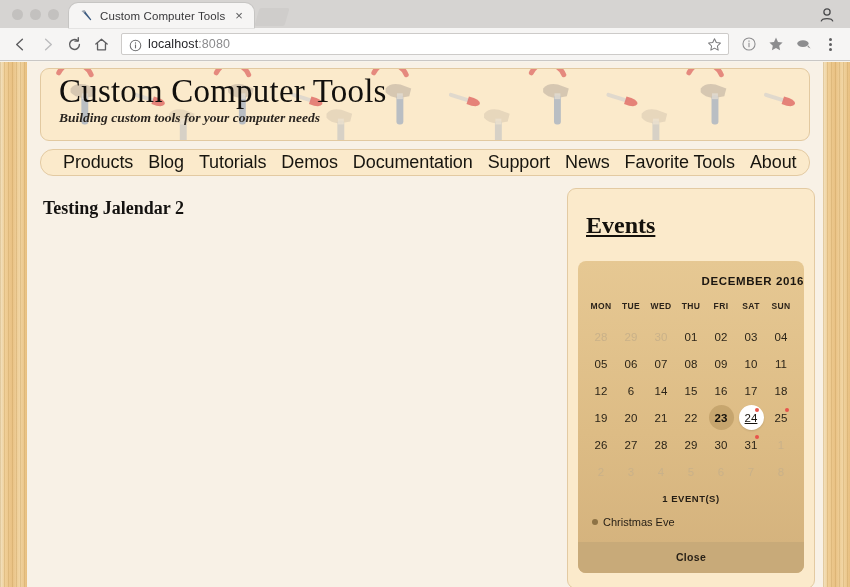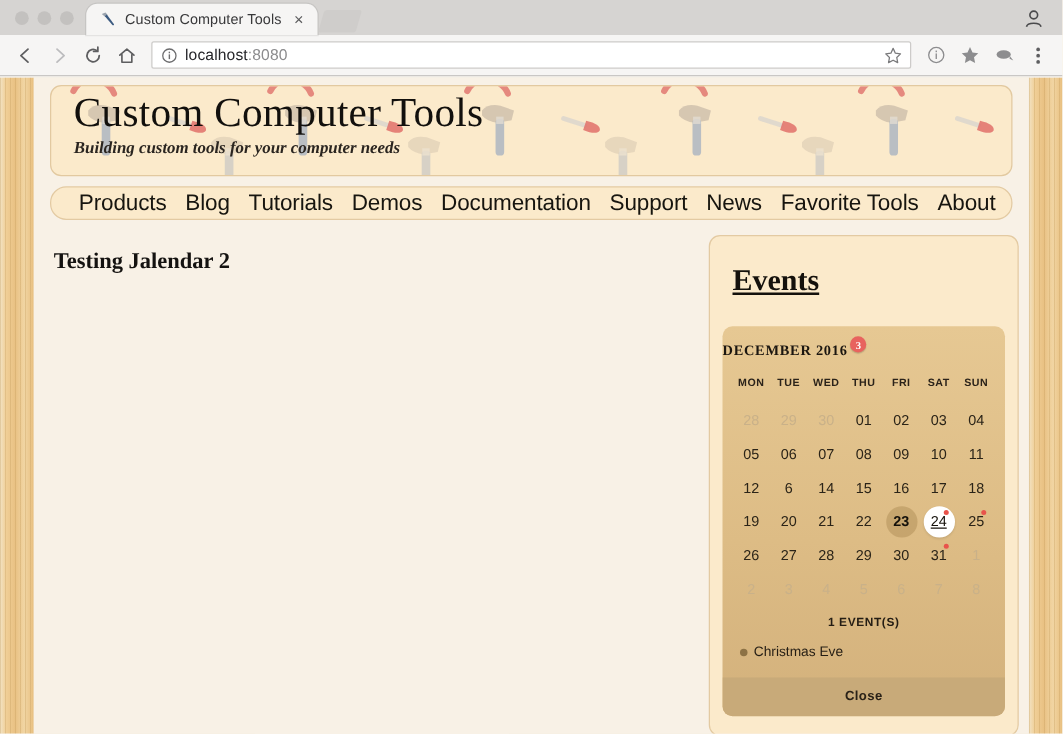--- a/index.html
+++ b/index.html
@@ -152,24 +152,23 @@
 
   
   .cal {
     margin: 22px 10px 0 10px;
     background: linear-gradient(180deg,#e6c893 0%, #ddbc85 55%, #d3b17c 100%);
     border-radius: 8px 8px 8px 8px;
     padding: 14px 0 0 0; position: relative;
     overflow: hidden;
   }
   .cal-head {
-    text-align: left; font-size: 11.5px; font-weight: bold;
+    text-align: right; font-size: 11.5px; font-weight: bold;
     color: #1b1610; letter-spacing: .6px; position: relative;
     padding-bottom: 14px;
-    font-family: Liberation Serif, serif;
   }
   .cal-head .badge {
     position: absolute; top: -6px; margin-left: 2px;
     width: 13px; height: 13px; border-radius: 50%;
     background: #e8635e; color: #fff;
     font-size: 8.5px; font-weight: bold; letter-spacing: 0;
     display: inline-flex; align-items: center; justify-content: center;
     box-shadow: 0 1px 1px rgba(0,0,0,.18);
   }
   .cal-grid {

